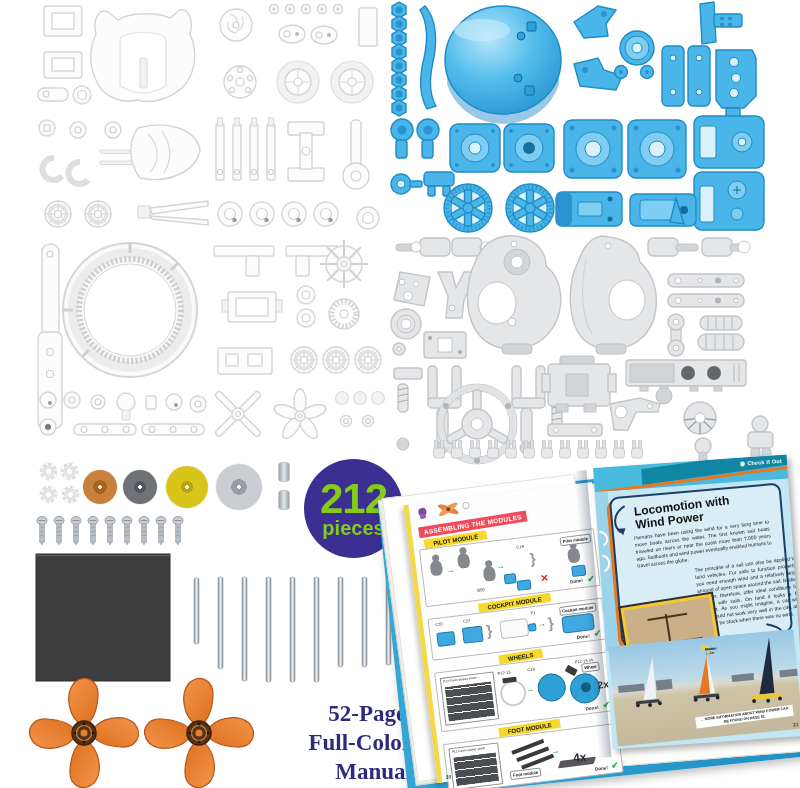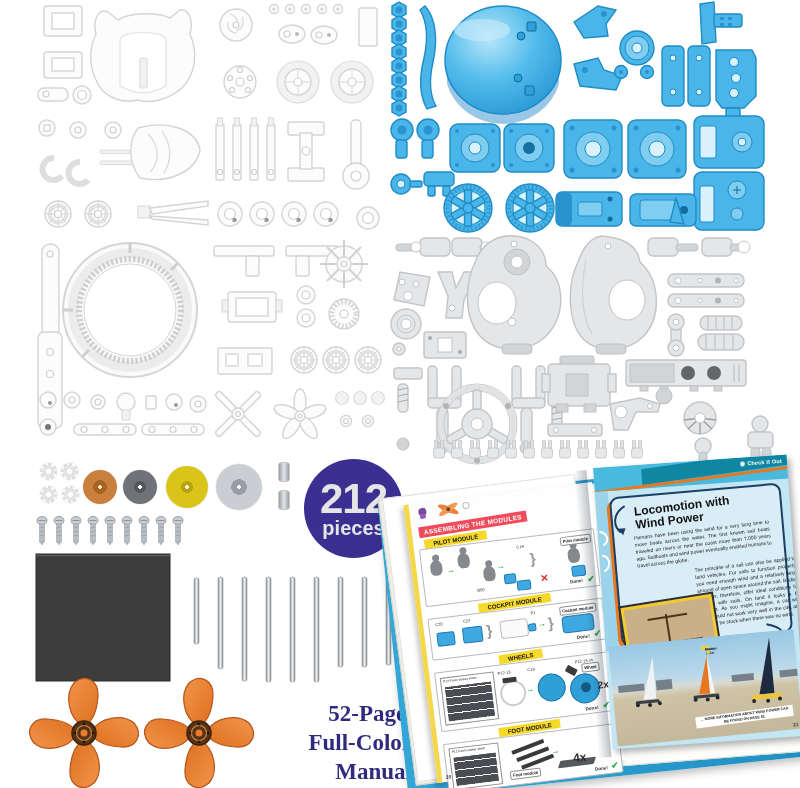--- a/index.html
+++ b/index.html
@@ -32,21 +32,21 @@
   .gear-yellow{left:166px;top:466px;width:42px;height:42px;
     background:radial-gradient(circle,#fff 0 7%,#b7a30e 7% 20%,#d9c51a 20% 72%,transparent 72%),
                repeating-conic-gradient(#c9b512 0 7deg,transparent 7deg 14deg);}
   .gear-silver{left:216px;top:464px;width:46px;height:46px;
     background:radial-gradient(circle,#fff 0 6%,#989da2 6% 24%,#caced2 24% 72%,transparent 72%),
                repeating-conic-gradient(#b6bac0 0 9deg,transparent 9deg 18deg);}
   .cyl{position:absolute;width:10px;height:18px;border-radius:2px;
        background:linear-gradient(90deg,#9aa0a5,#e2e6e9 50%,#9aa0a5);box-shadow:0 0 0 .5px #8d9399;}
   
   .badge{position:absolute;left:304px;top:459px;width:99px;height:99px;border-radius:50%;
-         background:#3b2f92;color:#e5e5e5;display:flex;flex-direction:column;align-items:center;
+         background:#3b2f92;color:#84cc16;display:flex;flex-direction:column;align-items:center;
          justify-content:center;text-align:center;}
   .badge .v{font-size:42px;font-weight:bold;line-height:38px;letter-spacing:-1px;}
   .badge .l{font-size:20px;font-weight:bold;line-height:20px;}
   
   .caption{position:absolute;right:388px;top:699px;text-align:right;
            font-family:"Liberation Serif",serif;font-weight:bold;font-size:23px;
            line-height:29px;color:#2f2a7e;}
   
   .book{position:absolute;left:390px;top:458px;width:410px;height:330px;}
   .book > div{position:absolute;}

